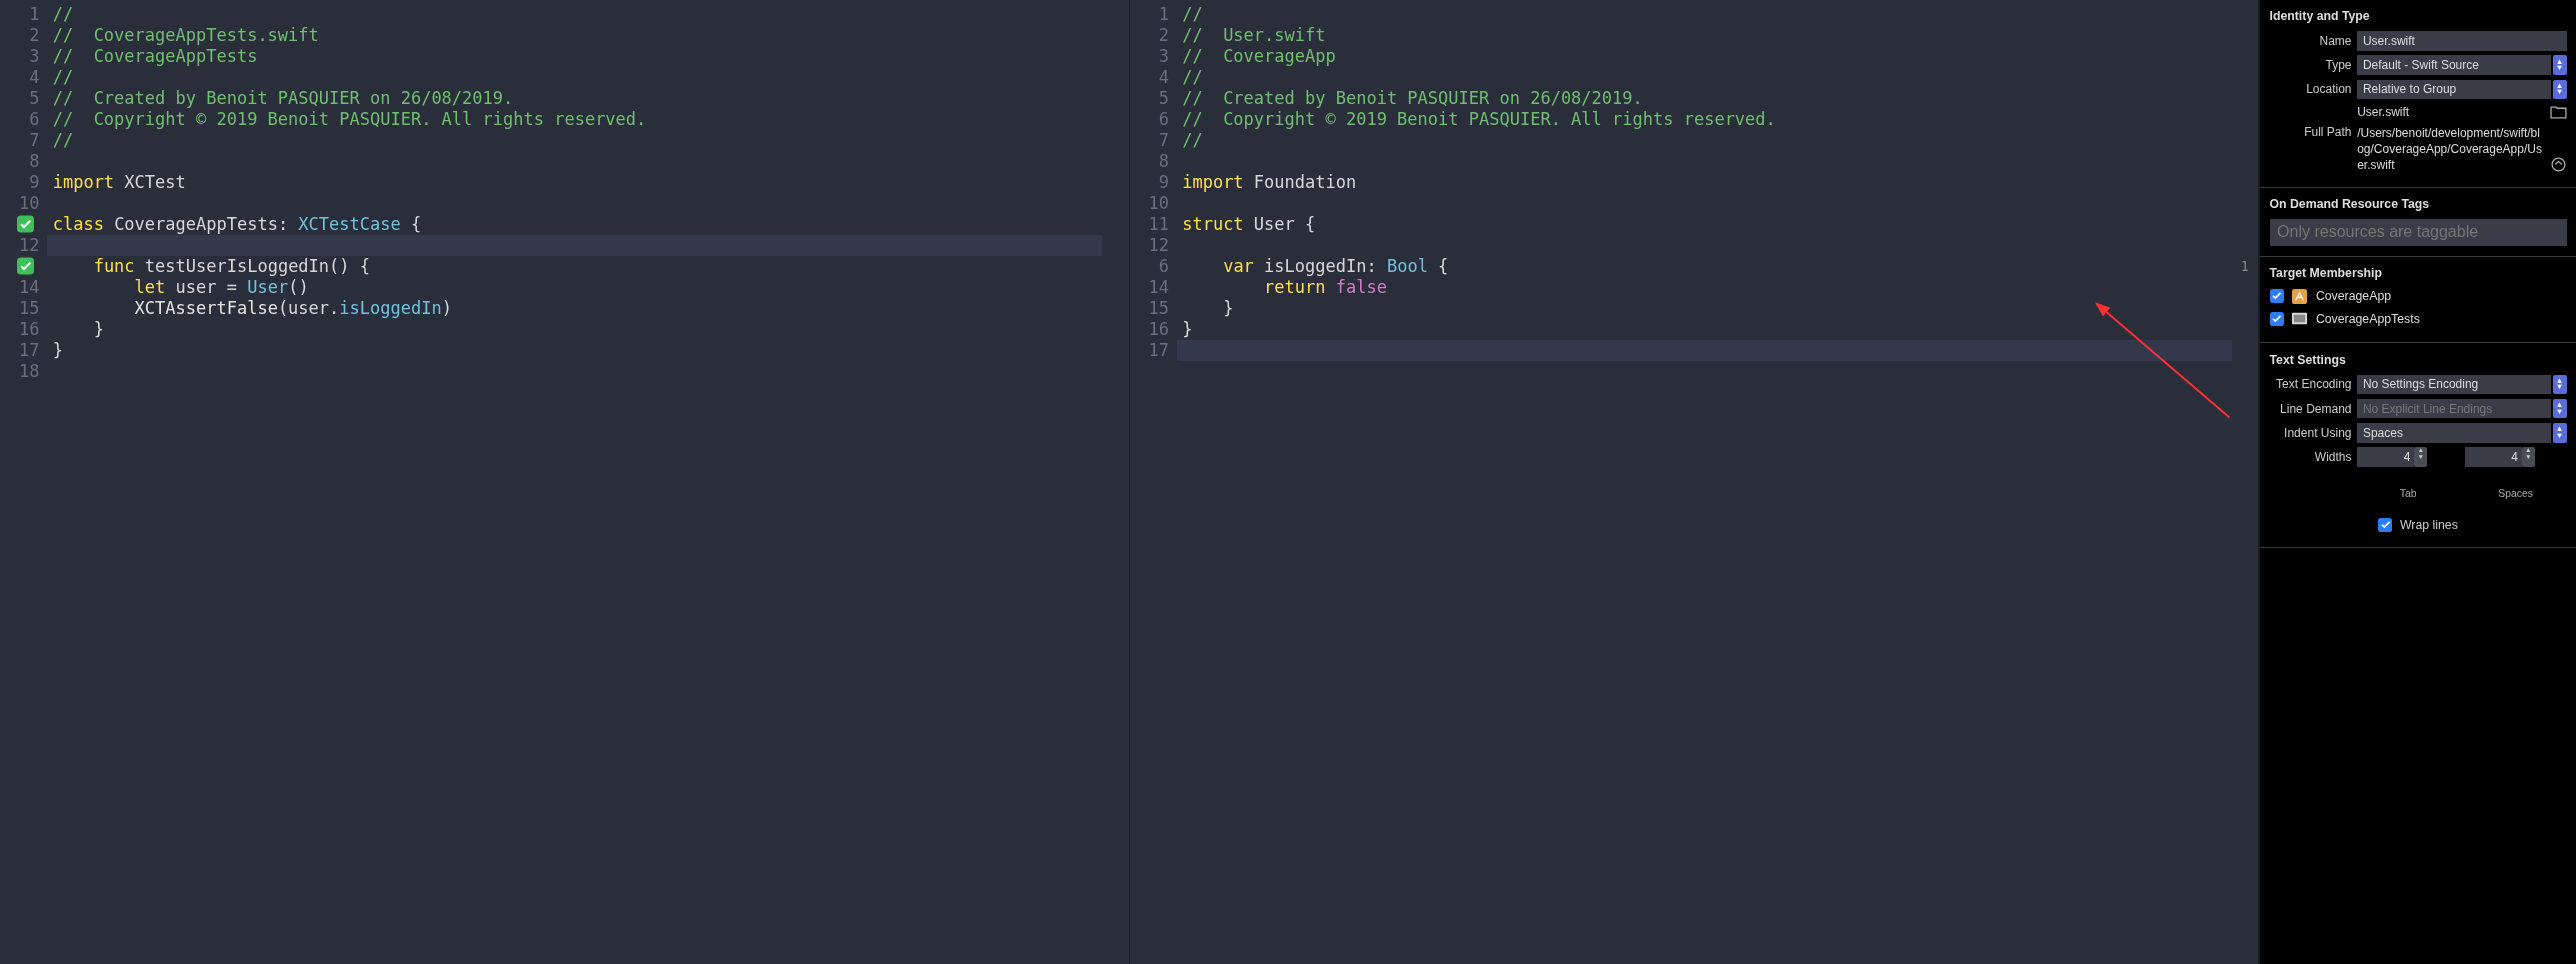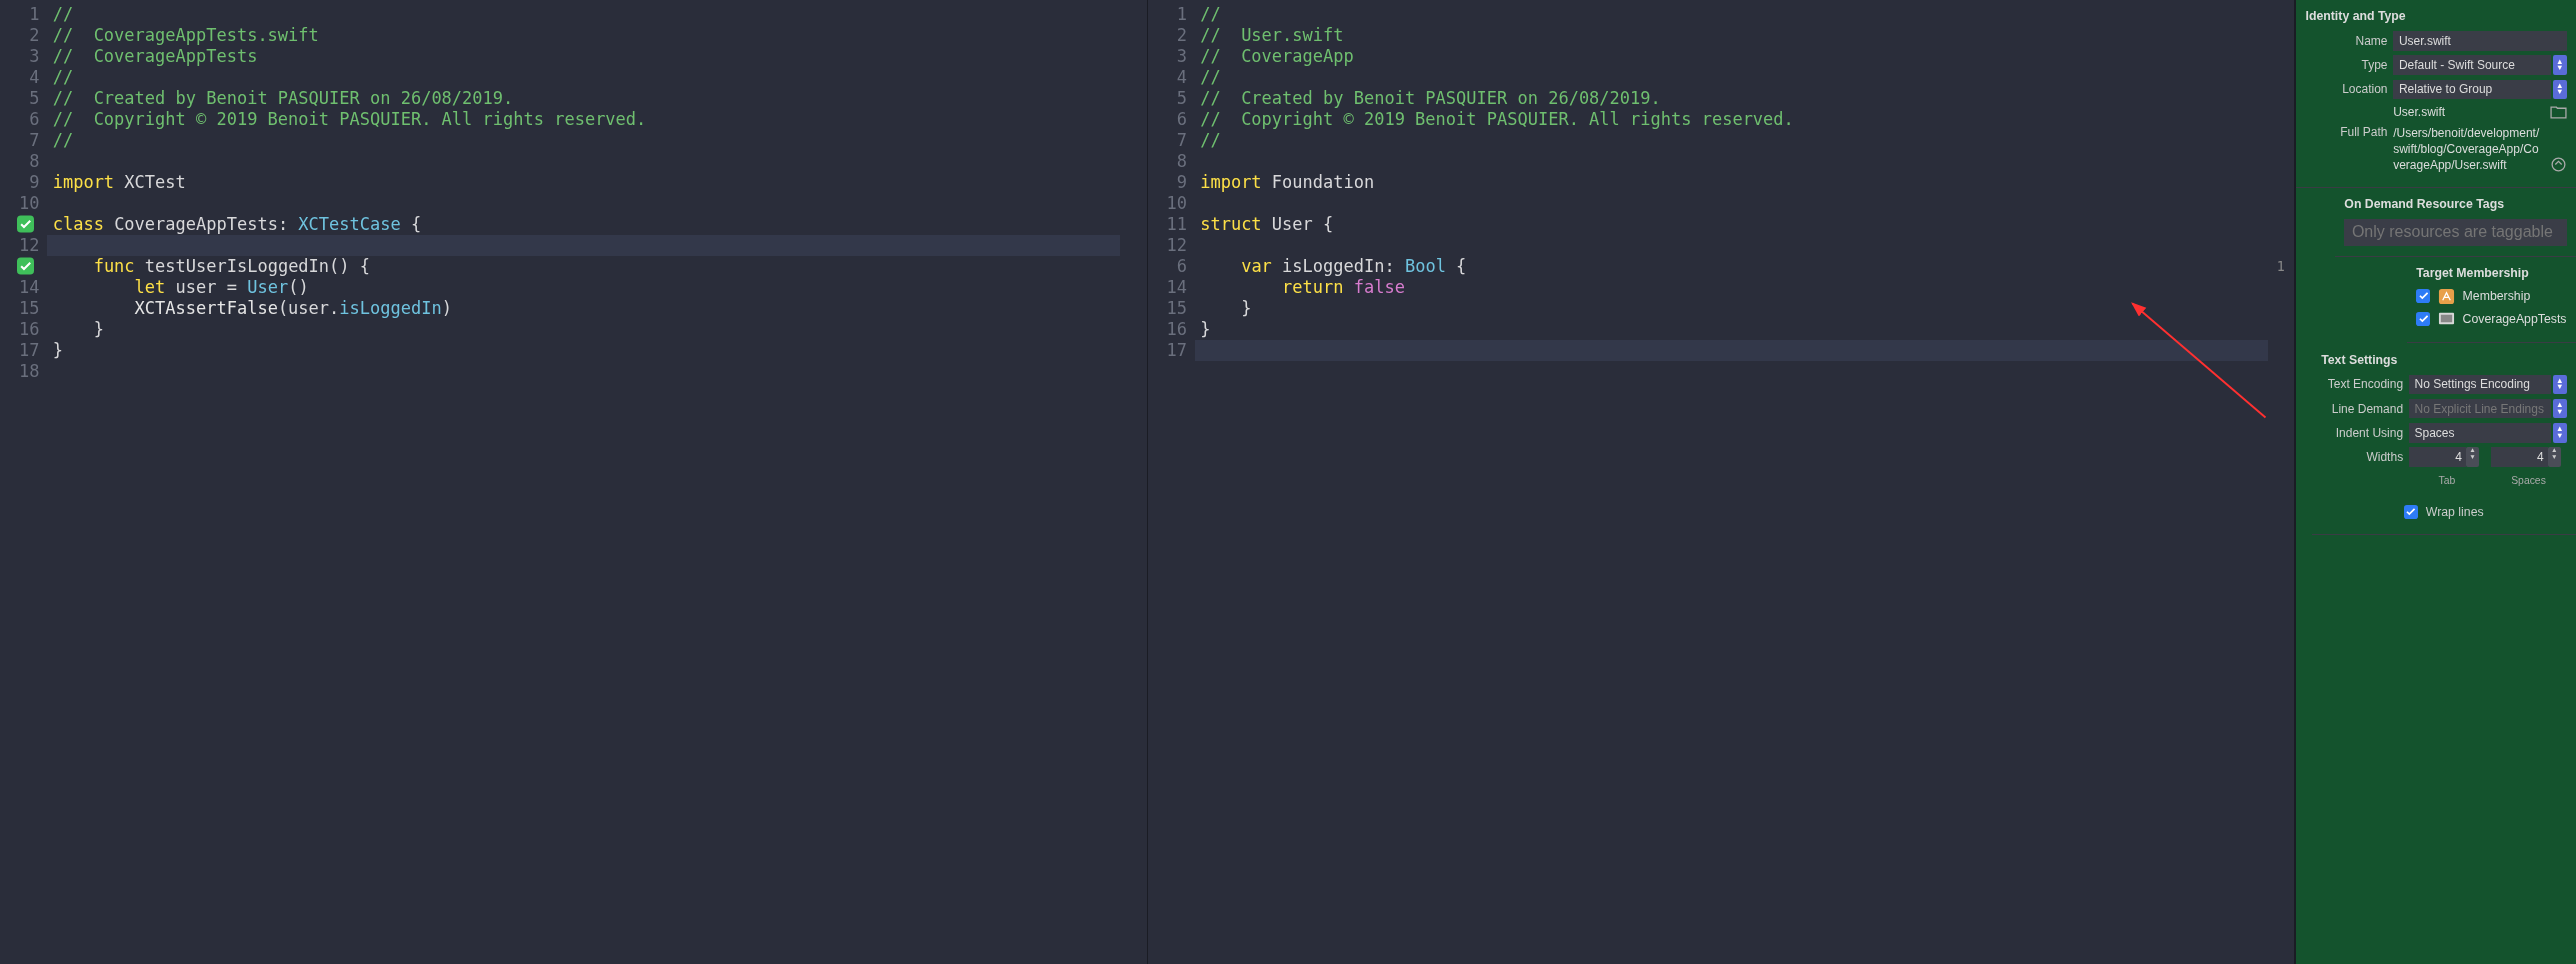--- a/index.html
+++ b/index.html
@@ -69,29 +69,28 @@
   background: #2a2d3a;
   flex-shrink: 0;
   position: relative;
   font-family: "SF Mono", Menlo, monospace;
   font-size: 13.3px;
   color: #888;
   padding-top: 3.8px;
 }
 .coverage-strip .cov { height: 21px; line-height: 21px; text-align: center; }
 .inspector {
-  width: 281px;
-  background: #14532d;
+  width: 317px;
+  background: #000000;
   border-left: 0.9px solid #1a1c24;
   flex-shrink: 0;
   font-size: 12.3px;
   color: #ccc;
   display: flex;
   flex-direction: column;
-  align-items: flex-end;
 }
 .section {
   border-bottom: 0.9px solid #3a3c44;
   padding: 5.7px 9.5px 9.5px 9.5px;
 }
 .section-title {
   font-weight: 600;
   color: #ddd;
   font-size: 12.3px;
   padding: 3.8px 0 7.6px 0;
@@ -192,21 +191,21 @@
 .width-row { display: flex; align-items: center; gap: 5.7px; }
 .width-input {
   background: #3a3d47; border: none; color: #ddd; font-size: 12px;
   width: 57px; text-align: right; padding: 2.8px 3.8px;
 }
 .stepper-v {
   width: 13.3px; background: #4a4d57; display: flex; flex-direction: column;
   font-size: 6.6px; color: #ccc; line-height: 6.6px; border-radius: 1.9px;
 }
 .stepper-v span { text-align: center; }
-.sub-label { font-size: 10.4px; color: #aaa; text-align: center; margin-top: 3px; }
+.sub-label { font-size: 10.4px; color: #aaa; text-align: center; margin-top: 16px; }
 .arrow-annotation {
   position: absolute;
   pointer-events: none;
   z-index: 100;
 }
 </style>
 </head>
 <body>
 
 <div class="editor-pane">
@@ -356,21 +355,21 @@
         <div class="checkbox-row">
           <div class="checkbox">
             <svg viewBox="0 0 10 10">
               <path d="M1 5l2.5 2.5L9 2" fill="none" stroke="#fff" stroke-width="1.8"></path>
             </svg>
           </div>
           <div class="target-icon"><svg viewBox="0 0 18 18">
               <rect x="1" y="1" width="16" height="16" rx="3" fill="#e8a04a"></rect>
               <path d="M5 13l4-8 4 8M6.5 10h5" stroke="#fff" stroke-width="1.3" fill="none"></path>
             </svg></div>
-          <span class="target-label">Membership</span>
+          <span class="target-label">CoverageApp</span>
         </div>
         <div class="checkbox-row">
           <div class="checkbox">
             <svg viewBox="0 0 10 10">
               <path d="M1 5l2.5 2.5L9 2" fill="none" stroke="#fff" stroke-width="1.8"></path>
             </svg>
           </div>
           <div class="target-icon"><svg viewBox="0 0 18 18">
               <rect x="1" y="3" width="16" height="12" rx="1" fill="#d8d8d8"></rect>
               <rect x="3" y="5" width="12" height="8" fill="#888"></rect>

